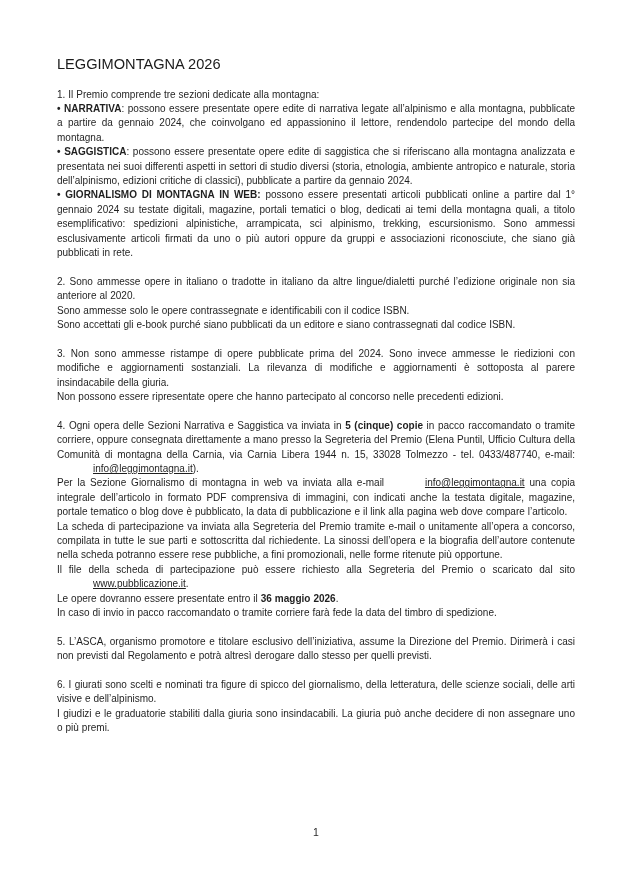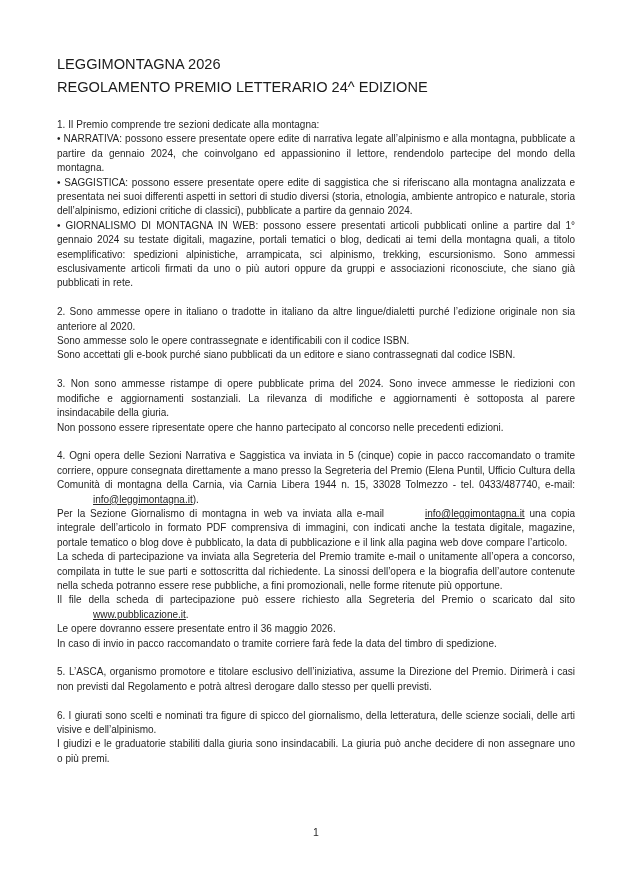--- a/index.html
+++ b/index.html
@@ -21,38 +21,38 @@
     position: absolute;
     left: 57px;
     top: 53px;
     width: 518px;
   }
   .doc-title {
     font-size: 14.6px;
     line-height: 22.5px;
     font-weight: 400;
     color: #1b1b1b;
-    margin: 0 0 20px 0;
+    margin: 0 0 12px 0;
     letter-spacing: 0;
   }
   .doc-body p {
     margin: 0;
     font-size: 10px;
     line-height: 14.4px;
     text-align: justify;
     word-spacing: 0.02em;
   }
   .doc-body .block {
     margin-bottom: 14.4px;
   }
   .doc-body .block:last-child {
     margin-bottom: 4px;
   }
   .bold {
-    font-weight: 400;
+    font-weight: 700;
   }
   .link {
     text-decoration: underline;
     color: inherit;
     cursor: pointer;
     padding-left: 36px;
   }
   .page-number {
     position: absolute;
     top: 826px;
@@ -63,21 +63,20 @@
     color: #2a2a2a;
   }
 </style>
 </head>
 <body>
 
 <div class="page">
   <div class="content">
     <h1 class="doc-title">
       <div>LEGGIMONTAGNA 2026</div>
-      <div>REGOLAMENTO PREMIO LETTERARIO 24^ EDIZIONE</div>
     </h1>
     <div class="doc-body">
         <div class="block">
           <p><span>1. Il Premio comprende tre sezioni dedicate alla montagna:</span></p>
           <p><span class="bold">• NARRATIVA</span><span>: possono essere presentate opere edite di narrativa legate all’alpinismo e alla montagna, pubblicate a partire da gennaio 2024, che coinvolgano ed appassionino il lettore, rendendolo partecipe del mondo della montagna.</span></p>
           <p><span class="bold">• SAGGISTICA</span><span>: possono essere presentate opere edite di saggistica che si riferiscano alla montagna analizzata e presentata nei suoi differenti aspetti in settori di studio diversi (storia, etnologia, ambiente antropico e naturale, storia dell’alpinismo, edizioni critiche di classici), pubblicate a partire da gennaio 2024.</span></p>
           <p><span class="bold">• GIORNALISMO DI MONTAGNA IN WEB:</span><span> possono essere presentati articoli pubblicati online a partire dal 1° gennaio 2024 su testate digitali, magazine, portali tematici o blog, dedicati ai temi della montagna quali, a titolo esemplificativo: spedizioni alpinistiche, arrampicata, sci alpinismo, trekking, escursionismo. Sono ammessi esclusivamente articoli firmati da uno o più autori oppure da gruppi e associazioni riconosciute, che siano già pubblicati in rete.</span></p>
         </div>
         <div class="block">
           <p><span>2. Sono ammesse opere in italiano o tradotte in italiano da altre lingue/dialetti purché l’edizione originale non sia anteriore al 2020.</span></p>

